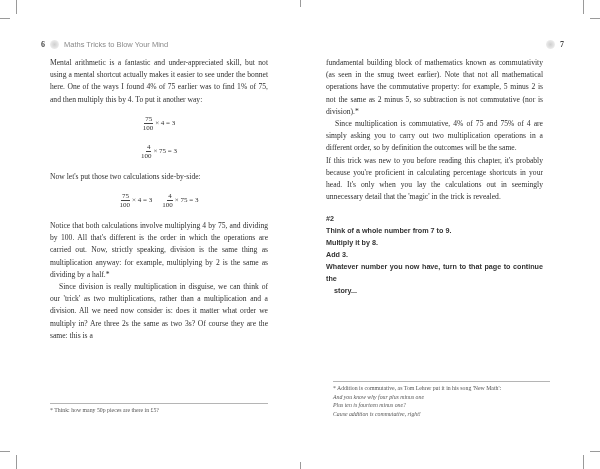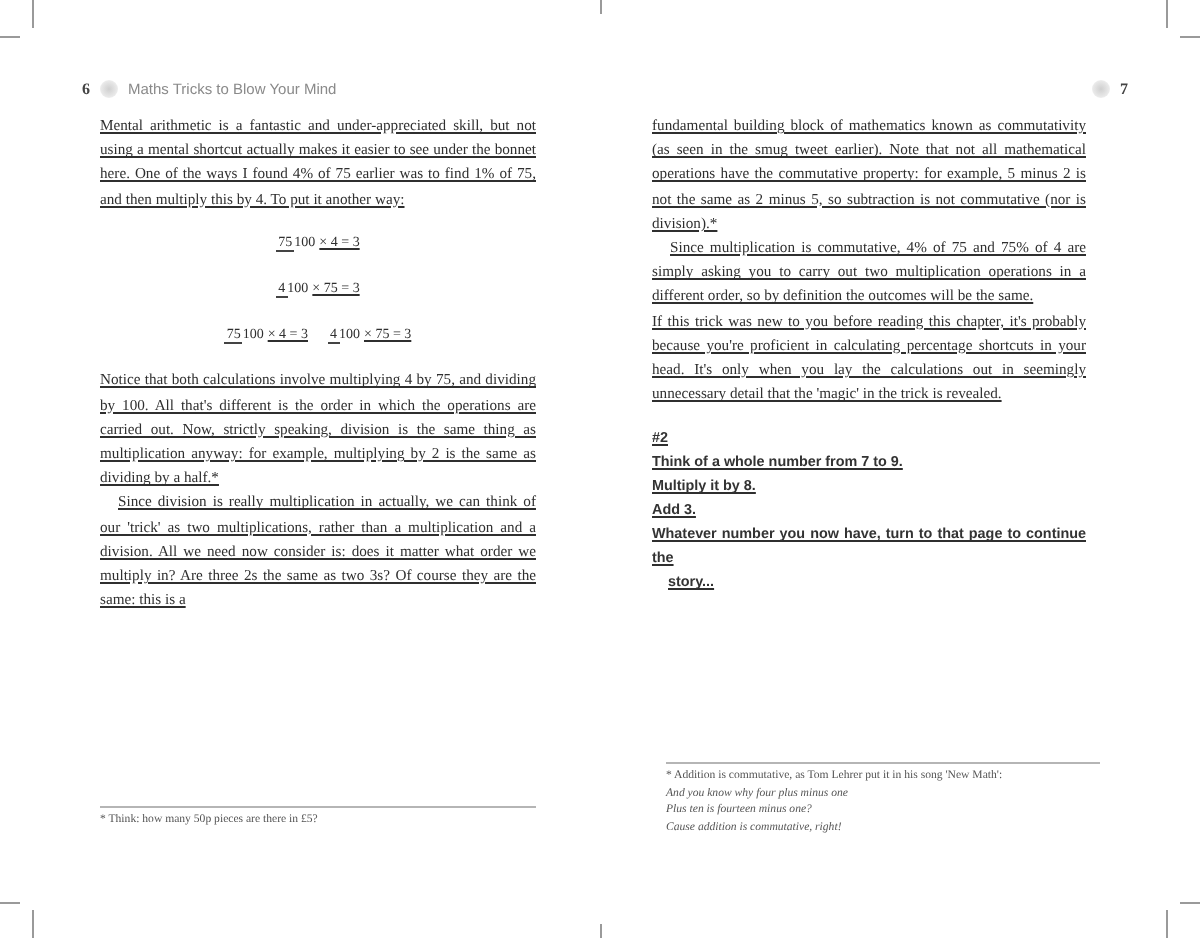--- a/index.html
+++ b/index.html
@@ -8,27 +8,27 @@
   .crop { position:absolute; background:#9a9a9a; }
   .page { position:absolute; top:0; height:469px; }
   .left-page { left:0; width:300px; }
   .right-page { left:300px; width:300px; }
   .running-head { position:absolute; top:40px; font-family:"Liberation Sans","DejaVu Sans",sans-serif;
                   font-size:7.5px; color:#8a8a8a; display:flex; align-items:center; gap:5px; }
   .left-page .running-head { left:41px; }
   .right-page .running-head { right:36px; }
   .pnum { font-family:"Liberation Serif",serif; font-weight:bold; color:#444; font-size:8px; }
   .ornament { width:9px; height:9px; border-radius:50%; background:radial-gradient(circle,#cfcfcf 0%,#e8e8e8 60%,#fff 100%); display:inline-block; }
-  .text-block { position:absolute; font-size:7.6px; line-height:12.2px; text-align:justify;text-decoration:underline; }
+  .text-block { position:absolute; font-size:7.6px; line-height:12.2px; text-align:justify; }
   .left-page .text-block { left:50px; width:218px; }
   .right-page .text-block { left:26px; width:217px; }
   p { margin:0; }
   .indent { text-indent:9px; }
   .eq { text-align:center; margin:9px 0 11px 0; font-size:7px; display:flex; justify-content:center; align-items:center; gap:10px; }
-  .frac { display:inline-flex; align-items:flex-start; line-height:8px; vertical-align:middle; }
+  .frac { display:inline-flex; flex-direction:column; align-items:flex-end; line-height:8px; vertical-align:middle; }
   .frac .num { border-bottom:0.8px solid #444; padding:0 1px; }
   .eq-rest { margin-left:2px; }
   .gap { height:10px; }
   .puzzle { font-family:"Liberation Sans","DejaVu Sans",sans-serif; font-weight:bold; font-size:7.2px; line-height:12px; color:#333; }
   .puzzle .hang { padding-left:8px; }
   .footnote-rule { position:absolute; height:1px; background:#b5b5b5; }
   .footnote { position:absolute; font-size:5.8px; line-height:8.5px; color:#555; }
   .footnote i { font-style:italic; }
 </style>
 </head>
@@ -59,32 +59,33 @@
             <span class="num">75</span>
             <span>100</span>
           </span><span class="eq-rest">× 4 = 3</span></span>
     </div>
     <div class="eq">
       <span><span class="frac">
             <span class="num">4</span>
             <span>100</span>
           </span><span class="eq-rest">× 75 = 3</span></span>
     </div>
+    <p>Now let's put those two calculations side-by-side:</p>
     <div class="eq">
       <span><span class="frac">
             <span class="num">75</span>
             <span>100</span>
           </span><span class="eq-rest">× 4 = 3</span></span>
       <span><span class="frac">
             <span class="num">4</span>
             <span>100</span>
           </span><span class="eq-rest">× 75 = 3</span></span>
     </div>
     <p>Notice that both calculations involve multiplying 4 by 75, and dividing by 100. All that's different is the order in which the operations are carried out. Now, strictly speaking, division is the same thing as multiplication anyway: for example, multiplying by 2 is the same as dividing by a half.*</p>
-    <p class="indent">Since division is really multiplication in actually, we can think of our 'trick' as two multiplications, rather than a multiplication and a division. All we need now consider is: does it matter what order we multiply in? Are three 2s the same as two 3s? Of course they are the same: this is a</p>
+    <p class="indent">Since division is really multiplication in disguise, we can think of our 'trick' as two multiplications, rather than a multiplication and a division. All we need now consider is: does it matter what order we multiply in? Are three 2s the same as two 3s? Of course they are the same: this is a</p>
   </div>
 
   <div class="footnote-rule" style="left:50px;top:403px;width:218px;"></div>
   <div class="footnote" style="left:50px;top:406px;width:218px;">*  Think: how many 50p pieces are there in £5?</div>
 </div>
 
 <div class="page right-page">
   <div class="running-head">
     <span class="ornament"></span>
     <span class="pnum">7</span>

